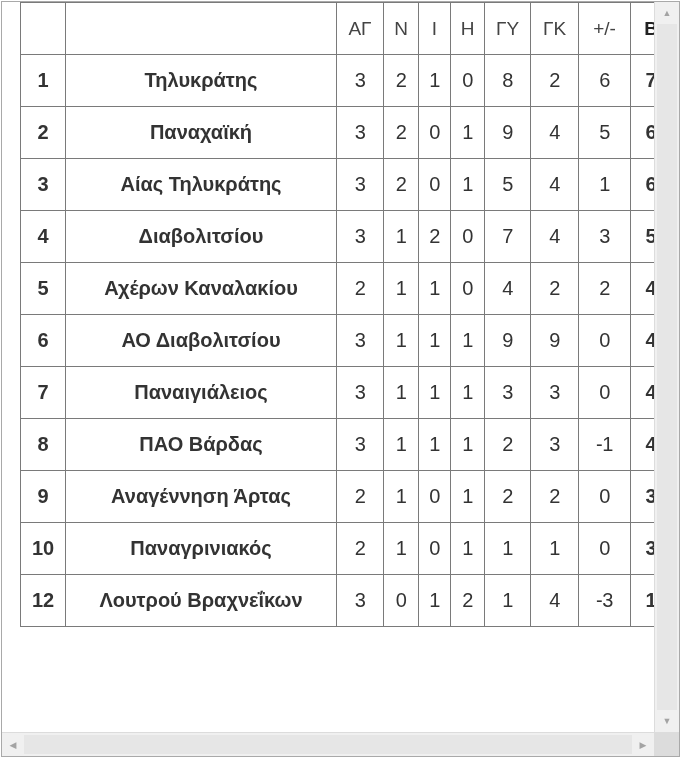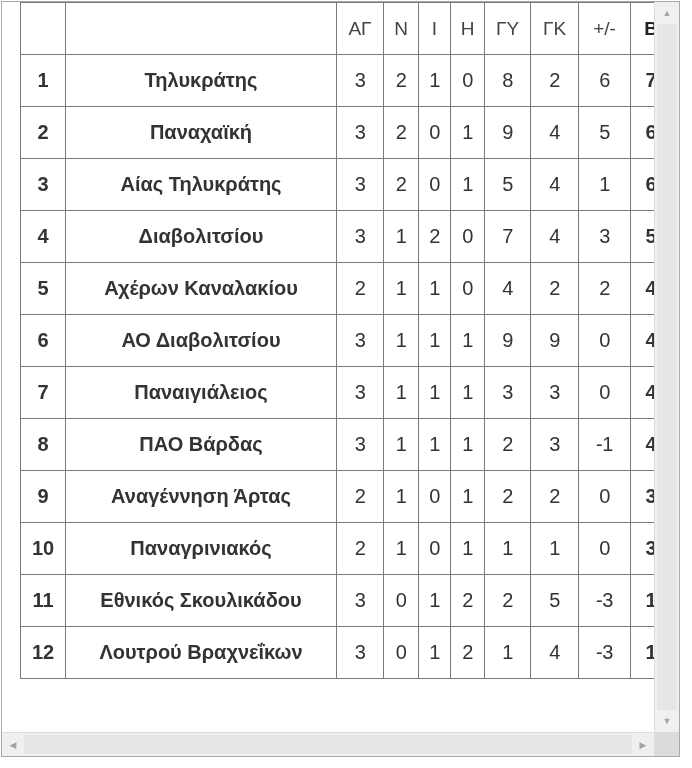--- a/index.html
+++ b/index.html
@@ -298,32 +298,20 @@
             <td class="num">2</td>
             <td class="num">1</td>
             <td class="num">0</td>
             <td class="num">1</td>
             <td class="num">1</td>
             <td class="num">1</td>
             <td class="num">0</td>
             <td class="pts">3</td>
           </tr>
           <tr>
-            <td class="rank">11</td>
-            <td class="team">Εθνικός Σκουλικάδου</td>
-            <td class="num">3</td>
-            <td class="num">0</td>
-            <td class="num">1</td>
-            <td class="num">2</td>
-            <td class="num">2</td>
-            <td class="num">5</td>
-            <td class="num">-3</td>
-            <td class="pts">1</td>
-          </tr>
-          <tr>
             <td class="rank">12</td>
             <td class="team">Λουτρού Βραχνεΐκων</td>
             <td class="num">3</td>
             <td class="num">0</td>
             <td class="num">1</td>
             <td class="num">2</td>
             <td class="num">1</td>
             <td class="num">4</td>
             <td class="num">-3</td>
             <td class="pts">1</td>

